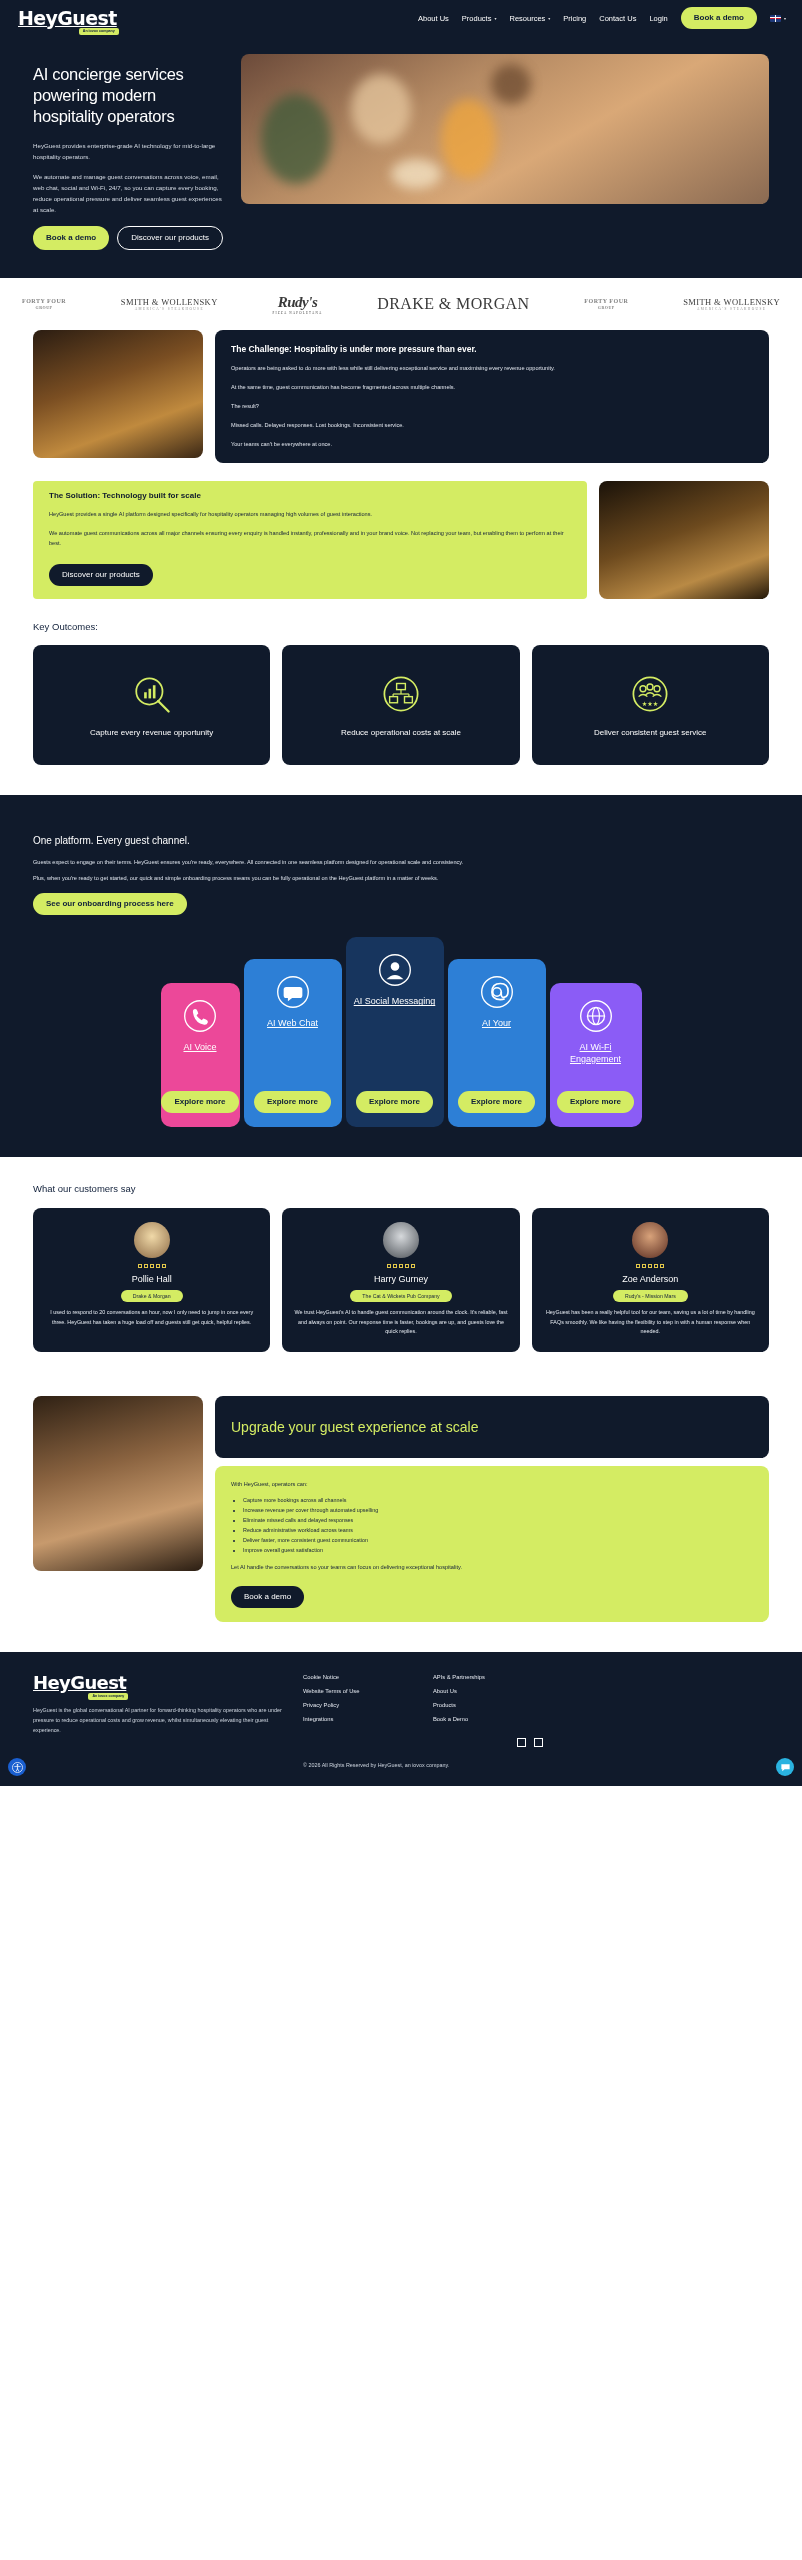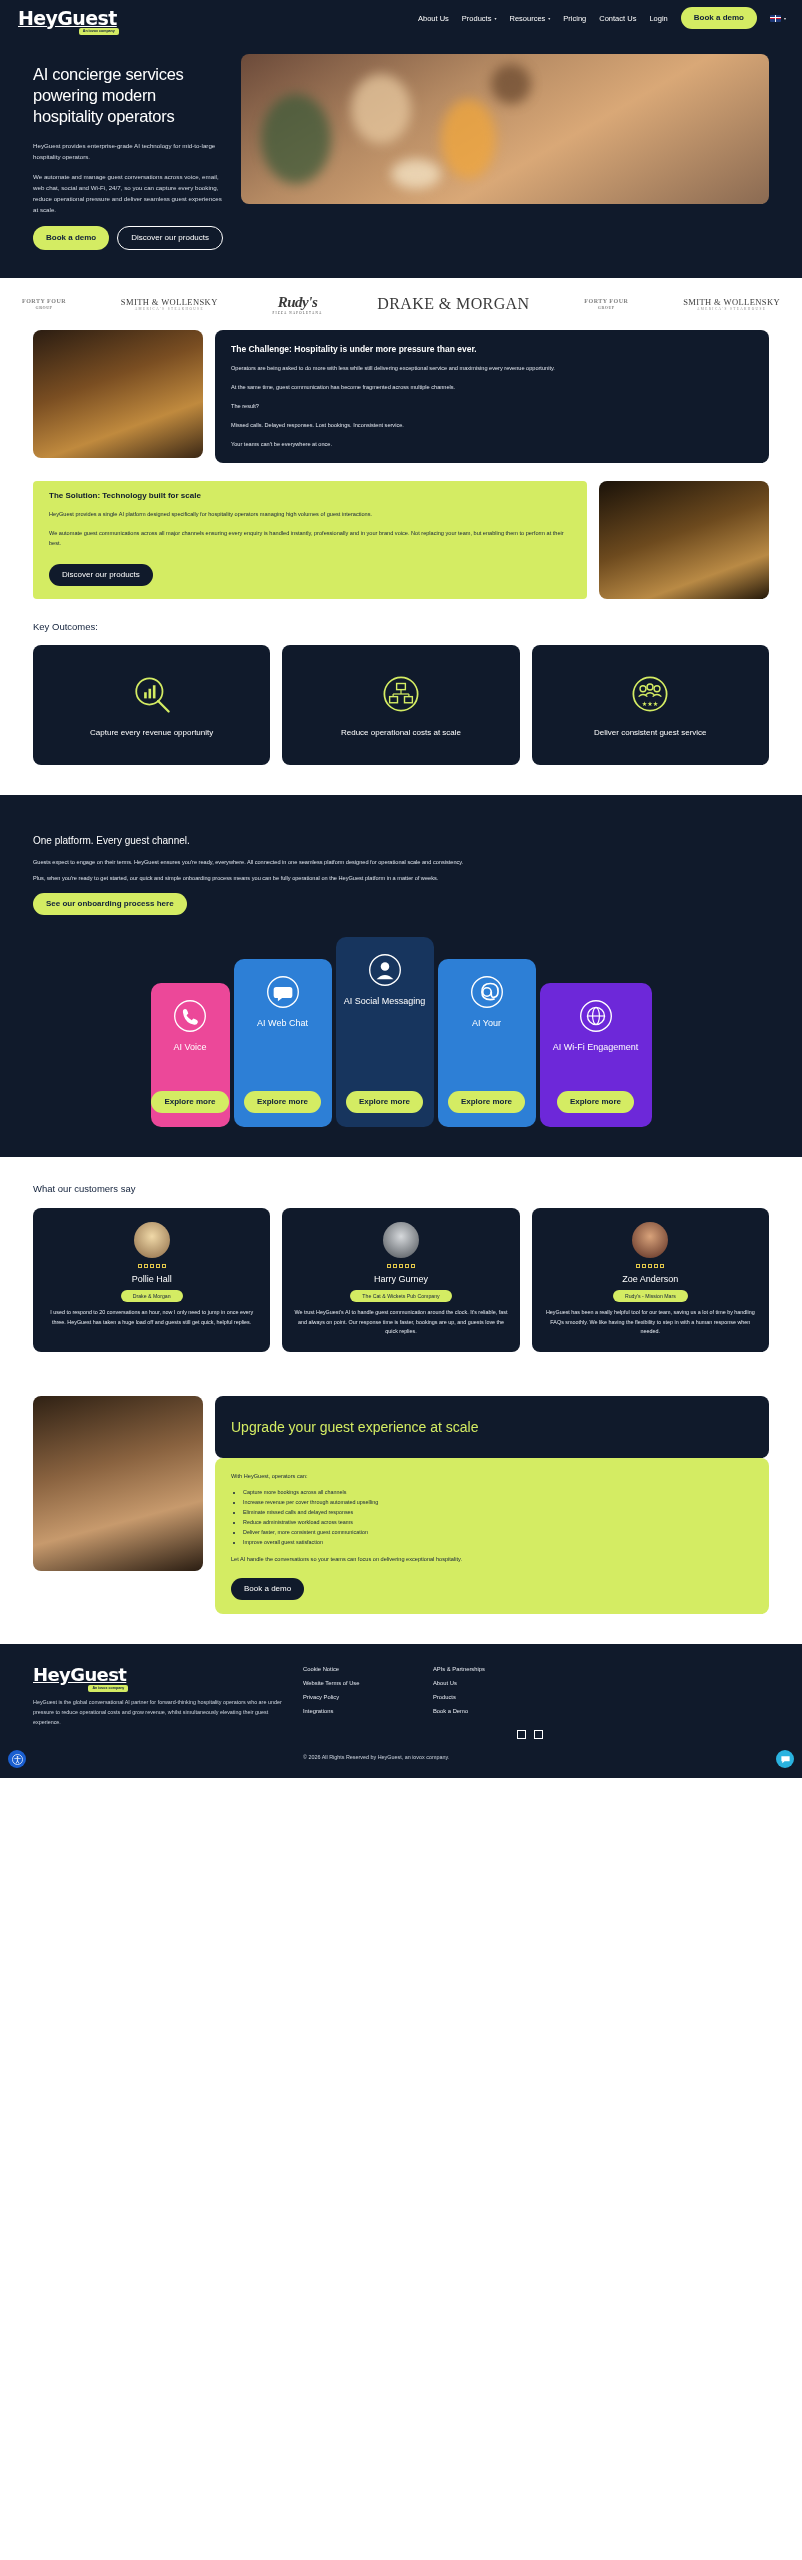--- a/index.html
+++ b/index.html
@@ -155,26 +155,26 @@
 
   .channels {
     display: flex; align-items: flex-end; justify-content: center;
     gap: 4px; margin-top: 22px; padding: 0 5px;
   }
   .chan {
     border-radius: 10px; display: flex; flex-direction: column;
     align-items: center; padding: 16px 8px 14px; gap: 9px;
   }
   .chan-ico { width: 34px; height: 34px; }
-  .chan-t { font-size: 9px; color: #fff; text-align: center; line-height: 1.25; }
+  .chan-t { font-size: 9px; color: #fff; text-align: center; line-height: 1.25; text-decoration: underline; }
   .c1 { width: 79px; height: 144px; background: #ec4899; }
   .c2 { width: 98px; height: 168px; background: #2d7fd6; }
   .c3 { width: 98px; height: 190px; background: #17355e; }
   .c4 { width: 98px; height: 168px; background: #2d7fd6; }
-  .c5 { width: 112px; height: 144px; background: #6d28d9; }
+  .c5 { width: 92px; height: 144px; background: #8b5cf6; }
   .chan .btn { margin-top: auto; }
 
   
   .testimonials { padding: 26px 33px 34px; background:#fff; }
   .tcards { display: flex; gap: 12px; border-radius: 27px; }
   .tcard {
     flex: 1; background: #101a2b; border-radius: 8px; padding: 14px 12px 16px;
     display: flex; flex-direction: column; align-items: center; gap: 6px;
   }
   .avatar { width: 36px; height: 36px; border-radius: 50%; }
@@ -189,21 +189,21 @@
     border-radius: 999px; padding: 3px 12px; white-space: nowrap;
   }
   .tquote { font-size: 5.4px; line-height: 1.7; color: #e6ebf2; text-align: center; }
 
   
   .upgrade { display: flex; gap: 12px; padding: 10px 33px 30px; }
   .upgrade-img {
     width: 170px; height: 175px; border-radius: 8px;
     background: linear-gradient(165deg,#2f2114 0%,#8a6340 40%,#c79a6d 68%,#2a1d12 100%);
   }
-  .upgrade-right { flex: 1; display: flex; flex-direction: column; }
+  .upgrade-right { flex: 1; display: flex; flex-direction: column; gap: 8px; }
   .upgrade-top {
     background: #101a2b; border-radius: 8px; padding: 16px; flex: 0 0 62px;
     display: flex; align-items: center;
   }
   .upgrade-top h2 { font-size: 14px; color: #d4ec63; font-weight: normal; line-height: 1.3; }
   .upgrade-bot { background: #d4ec63; border-radius: 8px; padding: 14px 16px; flex: 1; }
   .upgrade-bot p { font-size: 5.6px; color: #16233a; margin-bottom: 6px; line-height:1.6; }
   .upgrade-bot ul { margin: 0 0 8px 12px; }
   .upgrade-bot li { font-size: 5.4px; color: #16233a; line-height: 1.85; }
 

